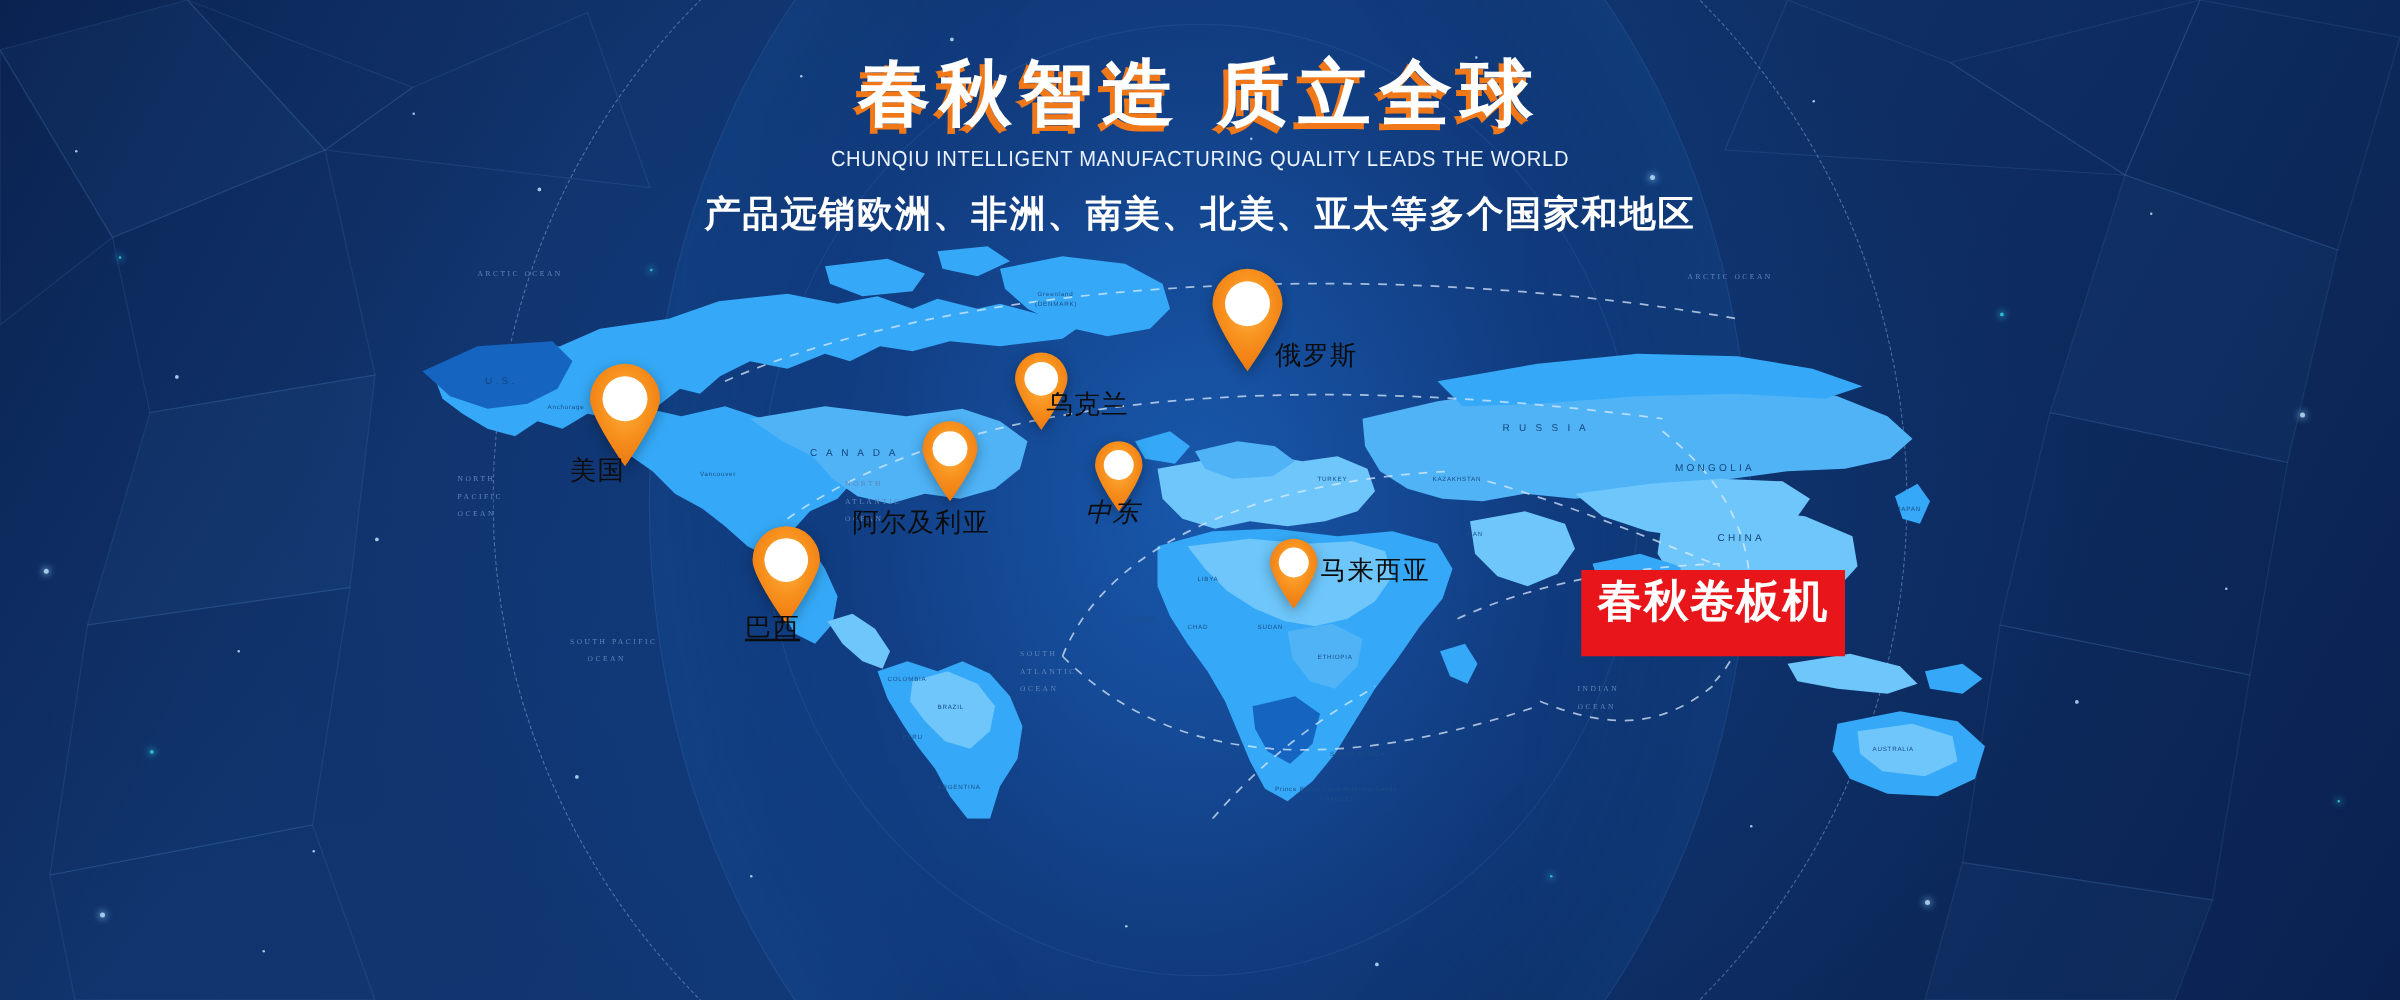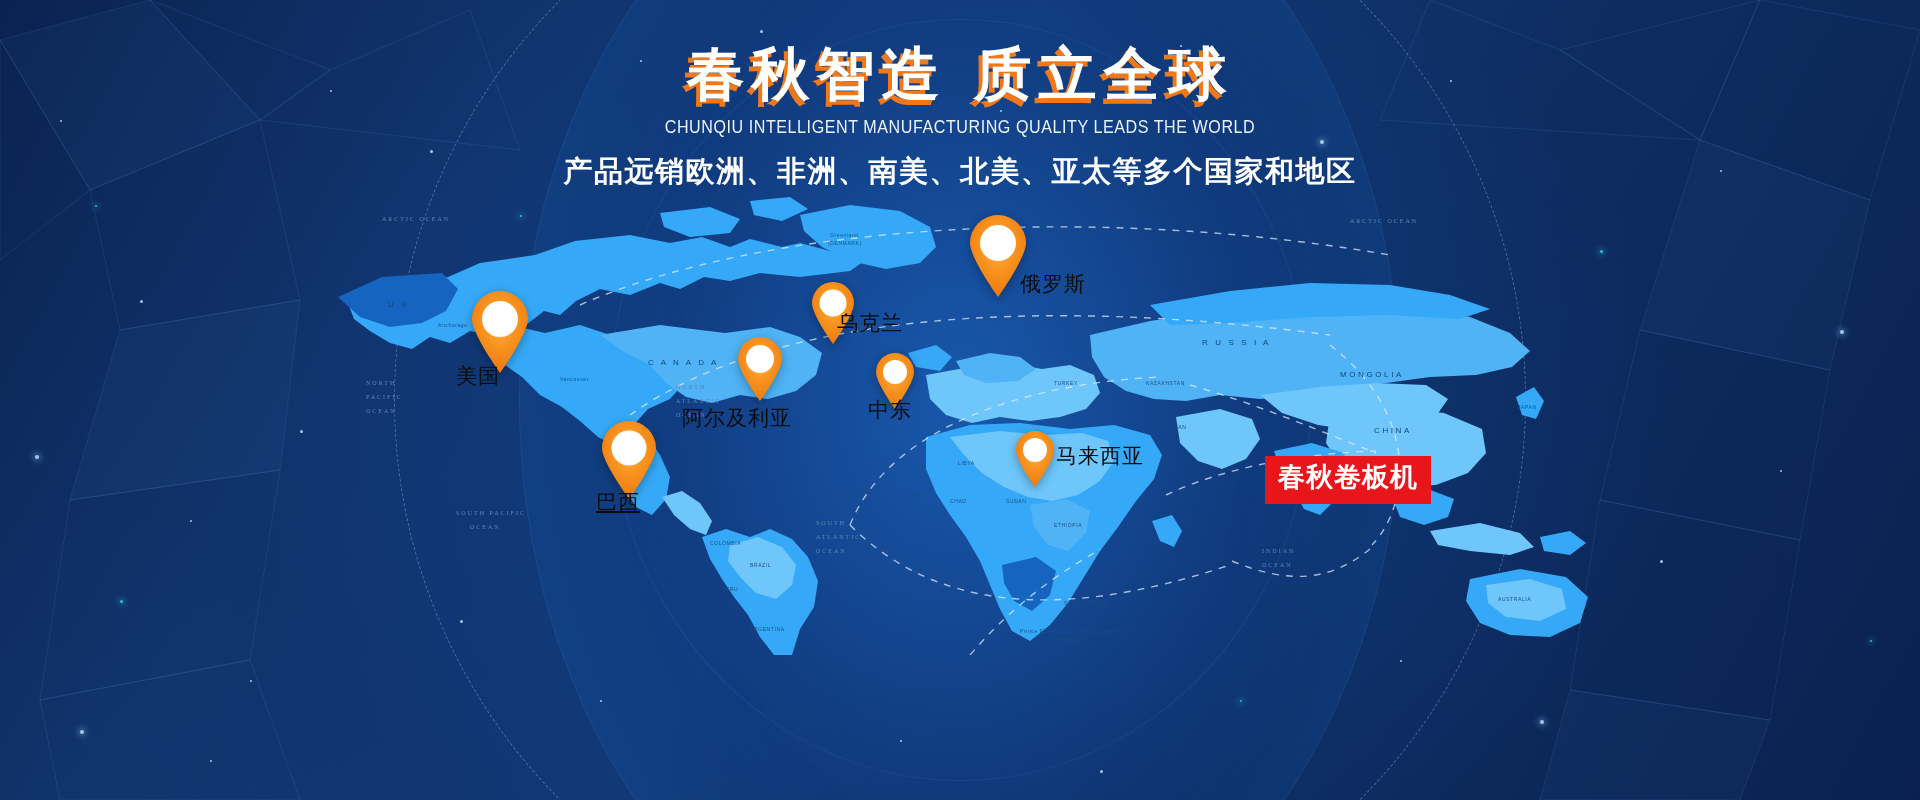--- a/index.html
+++ b/index.html
@@ -75,23 +75,23 @@
   .pin svg{display:block;width:100%;height:100%;
            filter:drop-shadow(0 3px 5px rgba(0,0,0,.30));}
   .mlabel{
     position:absolute;white-space:nowrap;
     font-family:"DejaVu Sans","Liberation Sans",sans-serif;
     font-size:21px;color:#0c0c0c;font-weight:400;letter-spacing:1px;
   }
   
   #badge{
     position:absolute;z-index:35;background:#e8161b;
-    padding:6px 13px 12px 13px;
+    padding:6px 13px 23px 13px;
     font-family:"DejaVu Sans","Liberation Sans",sans-serif;
-    font-size:27px;font-weight:bold;color:#ffffff;letter-spacing:1px;
+    font-size:36px;font-weight:bold;color:#ffffff;letter-spacing:1px;
     white-space:nowrap;line-height:1.1;
   }
 </style>
 </head>
 <body>
 
 <div id="stage">
 
   <div class="layer">
     <svg class="layer mesh" viewBox="0 0 1920 800" preserveAspectRatio="none">
@@ -330,21 +330,21 @@
               <stop offset="100%" stop-color="#ef7c12"></stop>
       </radialGradient>
           </defs>
       <path d="M24,65 C24,65 46,35 46,23 A22,22 0 1 0 2,23 C2,35 24,65 24,65 Z" fill="url(#g4)"></path>
       <circle cx="24" cy="23" r="14" fill="#ffffff"></circle>
         </svg>
     </div>
     <span class="mlabel" style="left:-54px;top:56px;margin-top:12px;">阿尔及利亚</span>
   </div>
 
-  <div class="marker" style="left:874px;top:352px;">
+  <div class="marker" style="left:874px;top:352px;font-style:italic;">
     <div class="pin" style="--w:42px;--h:58px;">
       <svg viewBox="0 0 42 58">
           <defs>
             <radialGradient id="g5" cx="50%" cy="38%" r="58%">
         <stop offset="0%" stop-color="#ffb347"></stop>
               <stop offset="55%" stop-color="#f8921e"></stop>
               <stop offset="100%" stop-color="#ef7c12"></stop>
       </radialGradient>
           </defs>
       <path d="M21,57 C21,57 40,31 40,20 A19,19 0 1 0 2,20 C2,31 21,57 21,57 Z" fill="url(#g5)"></path>

